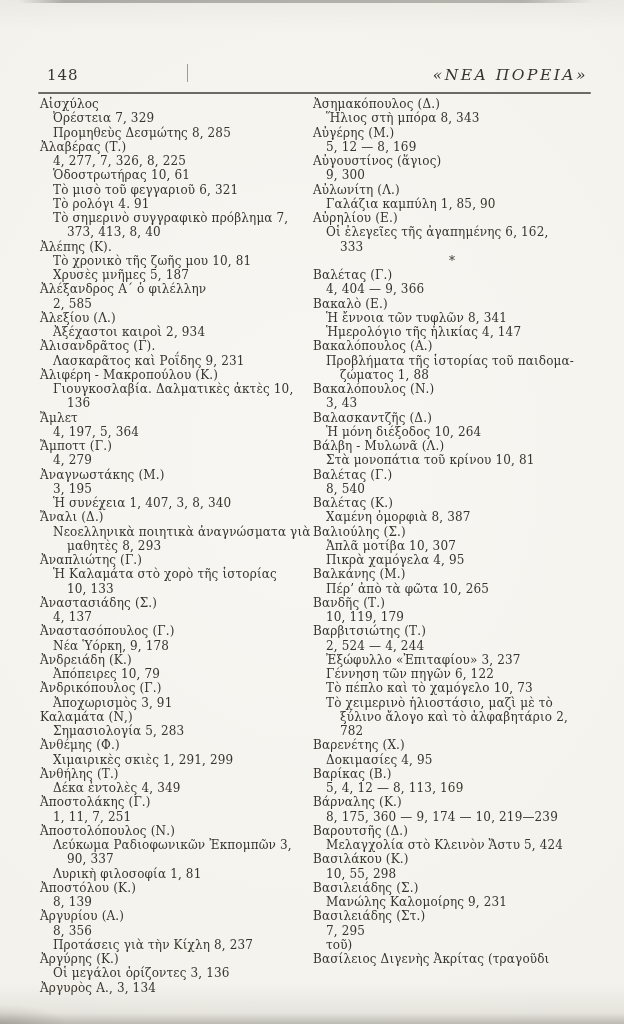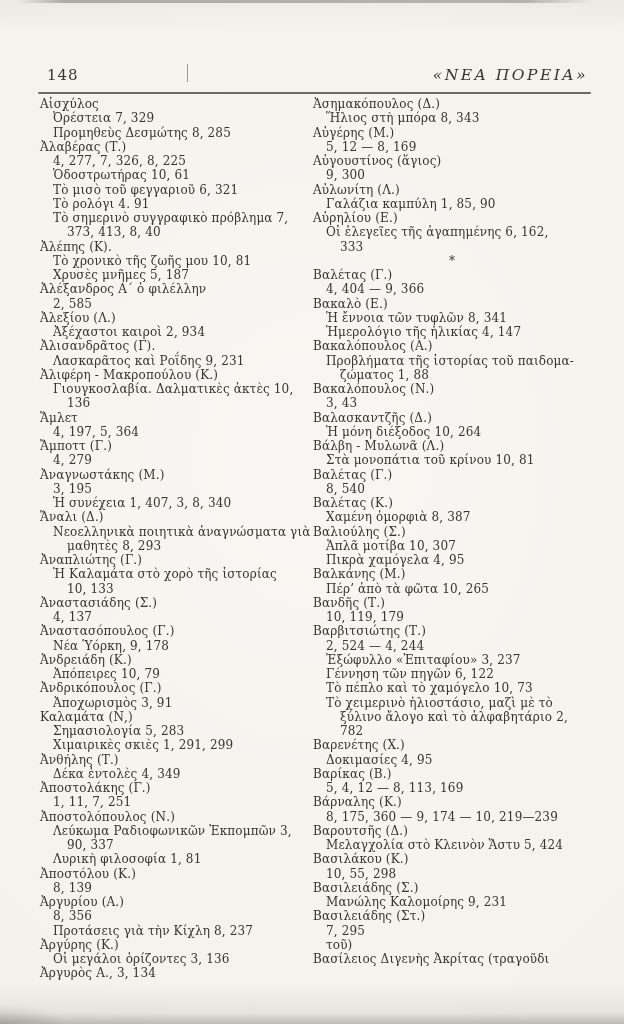--- a/index.html
+++ b/index.html
@@ -97,20 +97,21 @@
       <div class="line indent-0">Ἀναστασιάδης (Σ.)</div>
       <div class="line indent-1">4, 137</div>
       <div class="line indent-0">Ἀναστασόπουλος (Γ.)</div>
       <div class="line indent-1">Νέα Ὑόρκη, 9, 178</div>
       <div class="line indent-0">Ἀνδρειάδη (Κ.)</div>
       <div class="line indent-1">Ἀπόπειρες 10, 79</div>
       <div class="line indent-0">Ἀνδρικόπουλος (Γ.)</div>
       <div class="line indent-1">Ἀποχωρισμὸς 3, 91</div>
       <div class="line indent-0">Καλαμάτα (Ν,)</div>
       <div class="line indent-1">Σημασιολογία 5, 283</div>
+      <div class="line indent-0">Ἀνθέμης (Φ.)</div>
       <div class="line indent-1">Χιμαιρικὲς σκιὲς 1, 291, 299</div>
       <div class="line indent-0">Ἀνθήλης (Τ.)</div>
       <div class="line indent-1">Δέκα ἐντολὲς 4, 349</div>
       <div class="line indent-0">Ἀποστολάκης (Γ.)</div>
       <div class="line indent-1">1, 11, 7, 251</div>
       <div class="line indent-0">Ἀποστολόπουλος (Ν.)</div>
       <div class="line indent-1">Λεύκωμα Ραδιοφωνικῶν Ἐκπομπῶν 3,</div>
       <div class="line indent-2">90, 337</div>
       <div class="line indent-1">Λυρικὴ φιλοσοφία 1, 81</div>
       <div class="line indent-0">Ἀποστόλου (Κ.)</div>

